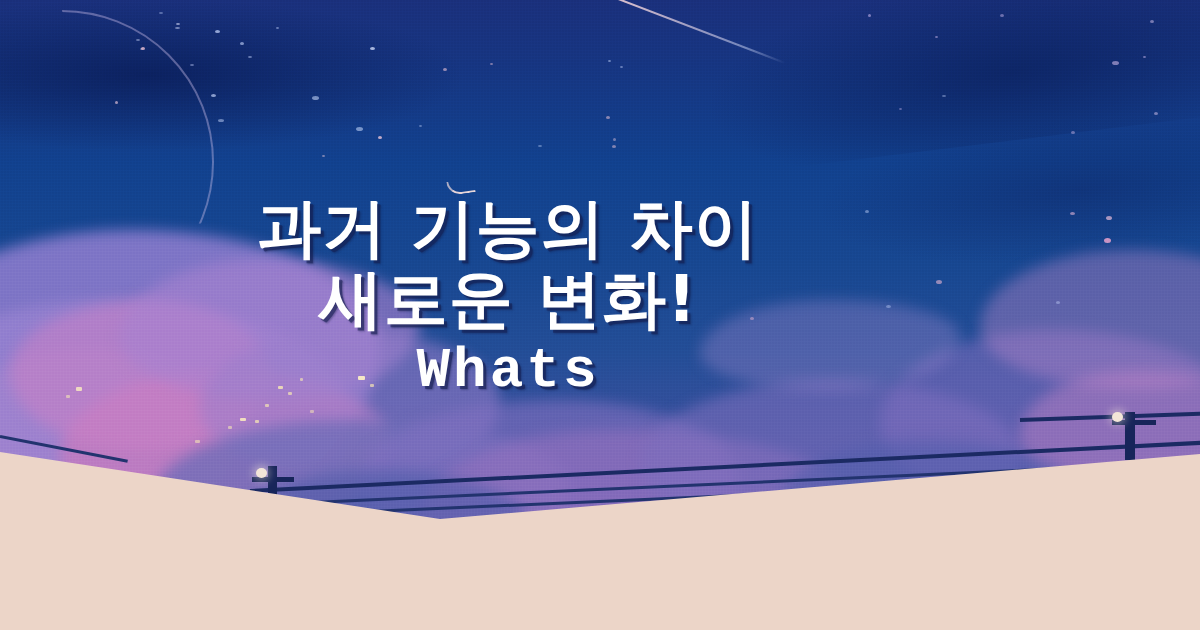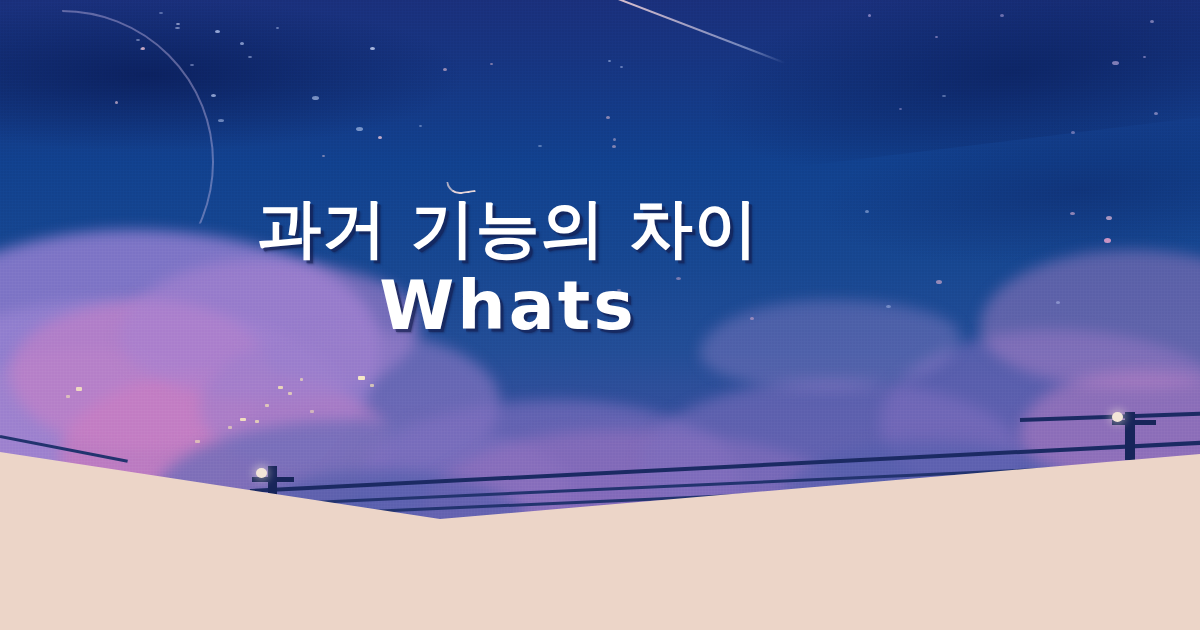--- a/index.html
+++ b/index.html
@@ -171,21 +171,21 @@
     font-family: "DejaVu Sans", sans-serif;
     font-weight: bold;
     letter-spacing: 1px;
     text-shadow:
       3px 3px 0 rgba(20,30,80,.55),
       4px 4px 2px rgba(18,26,70,.35);
     line-height: 1.02;
   }
   .title-ko-1 { font-size: 64px; }
   .title-ko-2 { font-size: 64px; margin-top: 6px; }
-  .title-en   { font-size: 68px; margin-top: 10px; letter-spacing: 3px; }
+  .title-en   { font-size: 56px; margin-top: 10px; letter-spacing: 3px; font-family: Liberation Mono, monospace; }
 
   
   .brand {
     position: absolute;
     left: 0;
     top: 540px;
     width: 1200px;
     text-align: center;
     color: #9b6fa8;
     font-family: "DejaVu Sans Mono", monospace;
@@ -312,17 +312,18 @@
       <div class="pole" style="left: 1125px; top: 412px; width: 10px; height: 48px;"></div>
       <div class="pole" style="left: 1112px; top: 420px; width: 44px; height: 5px;"></div>
       <div class="lamp" style="left: 256px; top: 468px;"></div>
       <div class="lamp" style="left: 1112px; top: 412px;"></div>
     </div>
 
   <div class="ground"></div>
 
   <div class="title-block">
     <div class="title-line title-ko-1">과거 기능의 차이</div>
+    <div class="title-line title-ko-2">새로운 변화!</div>
     <div class="title-line title-en">Whats</div>
   </div>
 
 
 </div>
 
 </body></html>

